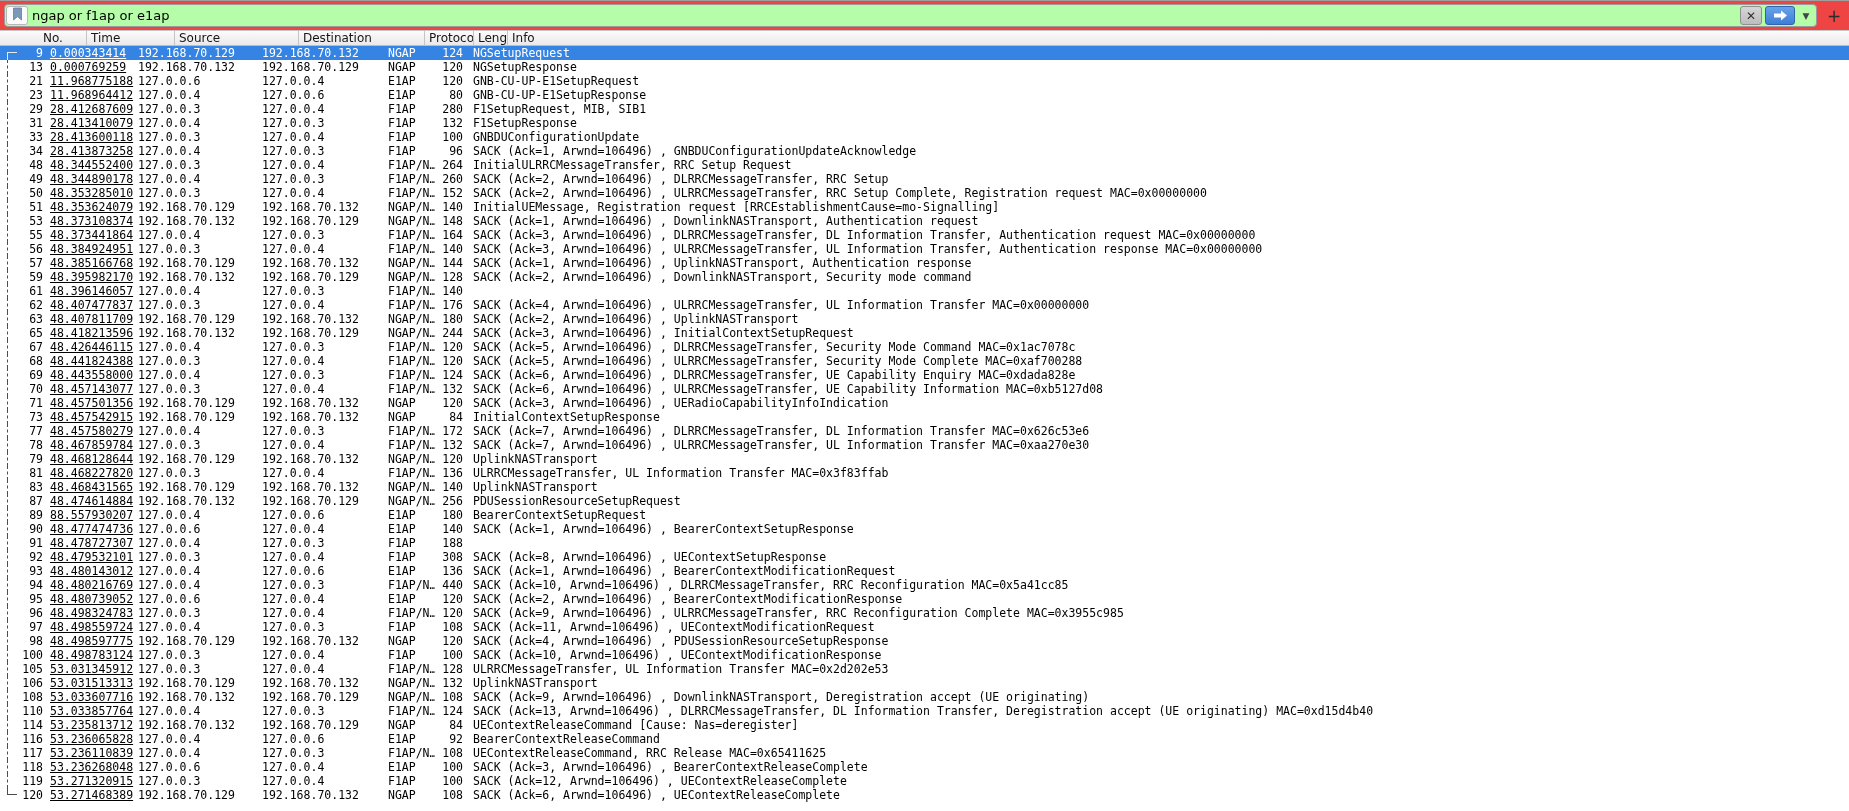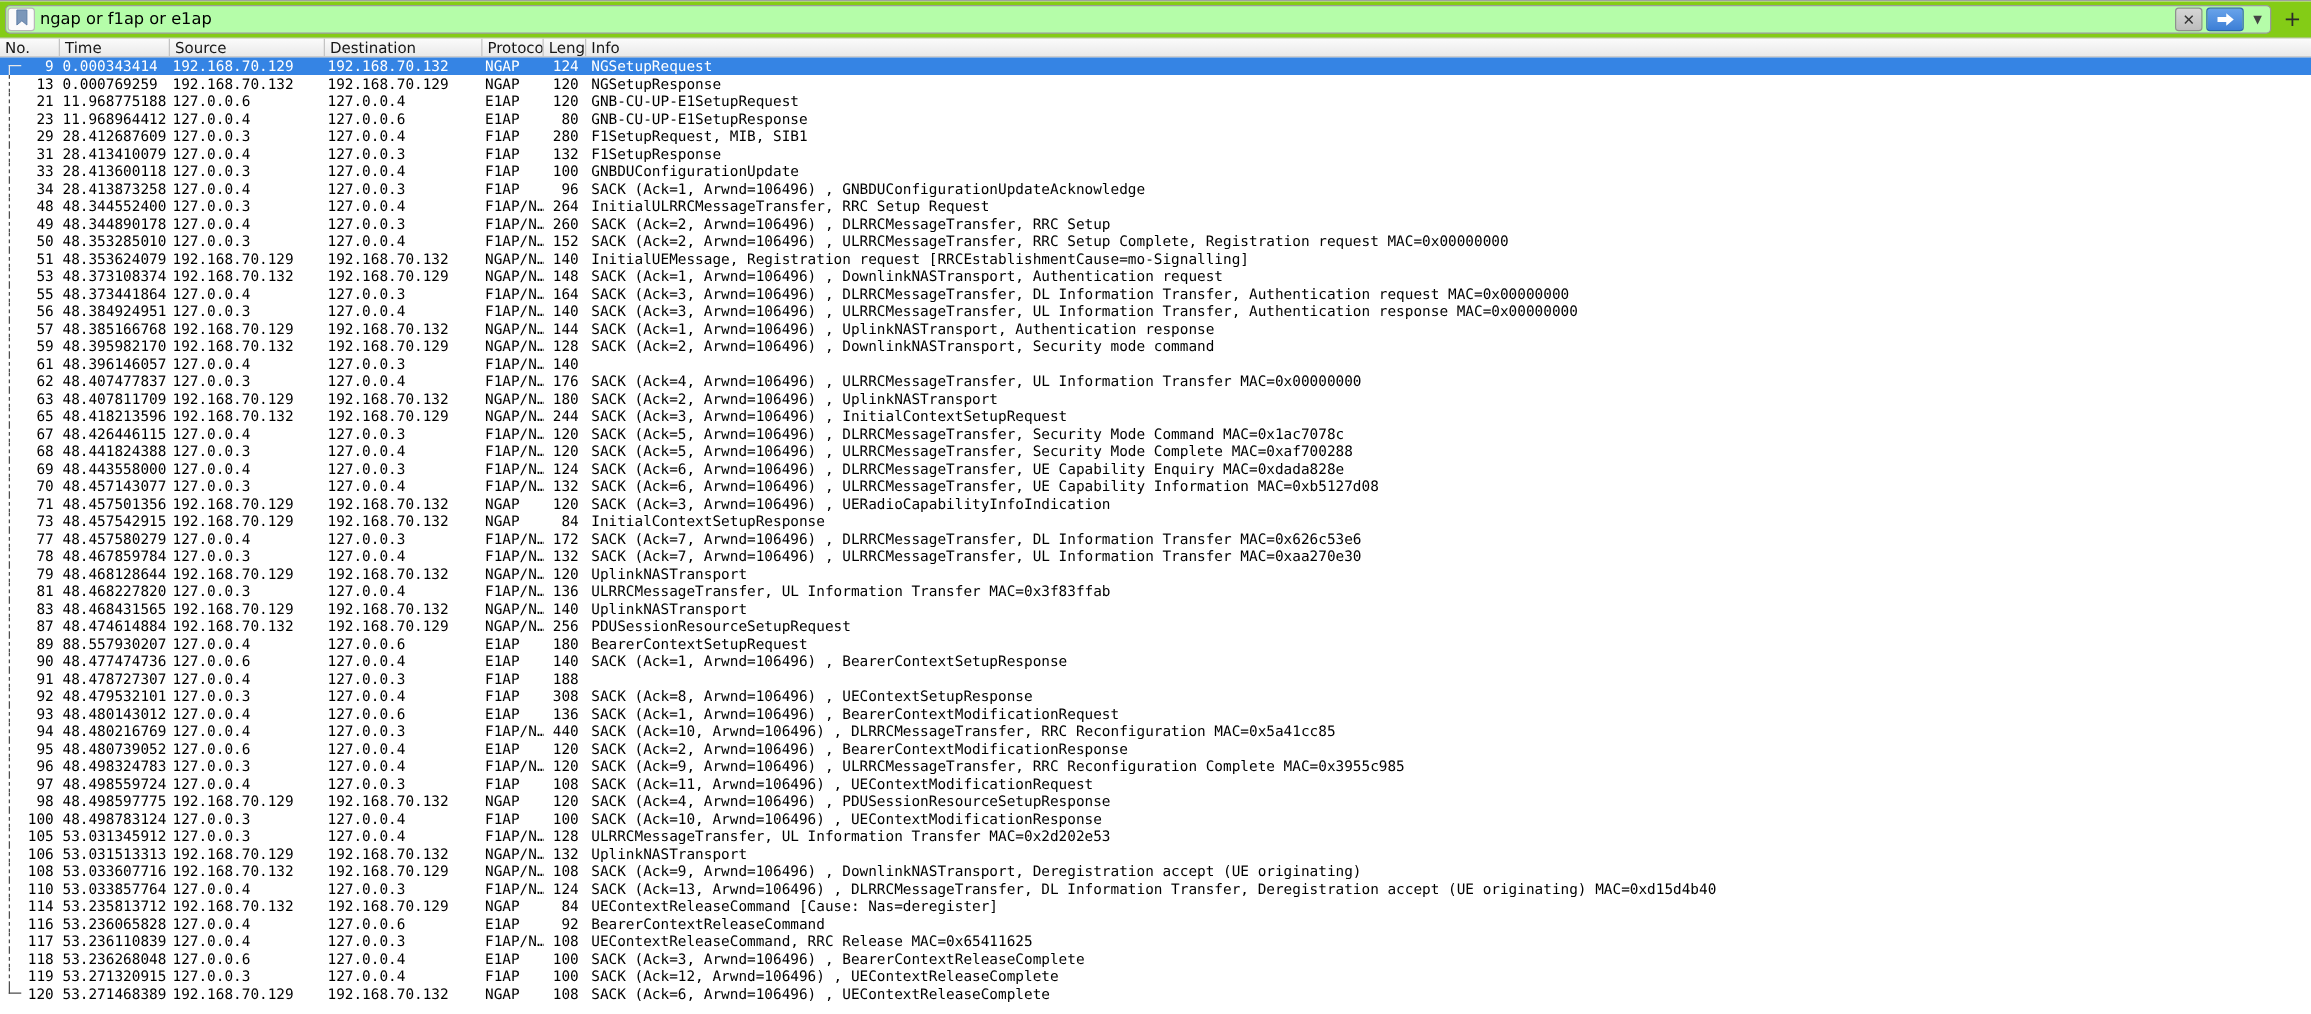--- a/index.html
+++ b/index.html
@@ -5,21 +5,21 @@
   * { margin:0; padding:0; box-sizing:border-box; }
   html,body { background:#ffffff; }
   .app {
     position:relative; width:1849px; height:811px;
     background:#ffffff; overflow:hidden;
     font-family:"DejaVu Sans", "Liberation Sans", sans-serif;
     border-top:1px solid #9f9f9f;
   }
   
   .toolbar {
-    height:30px; background:#84cc16; border-bottom:1px solid #c6c6c6;
+    height:30px; background:#ef4444; border-bottom:1px solid #c6c6c6;
     display:flex; align-items:center; padding:0 4px;
   }
   .filter-entry {
     flex:1; height:23px; display:flex; align-items:center;
     border:1px solid #9a9a9a; border-radius:4px;
     padding:1px 2px 1px 1px; overflow:hidden;
   }
   .bookmark-btn {
     width:22px; height:19px; background:#fbfbfb; border:1px solid #b8b8b8;
     border-radius:3px; display:flex; align-items:center; justify-content:center;
@@ -47,37 +47,38 @@
     width:22px; height:22px; margin-left:6px; flex:none;
     display:flex; align-items:center; justify-content:center;
     font-size:17px; color:#2b2b2b; cursor:pointer;
   }
   
   .packet-list { background:#fff; }
   .header-row {
     display:flex; height:15px;
     background:linear-gradient(#fbfbfb,#e9e9e9);
     border-bottom:1px solid #bdbdbd;
+    padding-left:39px;
   }
   .hcell {
     flex:none; font-size:12px; color:#161616; line-height:14px;
     padding-left:4px; border-right:1px solid #c4c4c4;
     overflow:hidden; white-space:nowrap; cursor:pointer;
   }
   .hcell.grow { flex:1; border-right:none; }
   .rows { }
   .prow {
     display:flex; height:14px; line-height:14px;
     font-family:"DejaVu Sans Mono", "Liberation Mono", monospace;
     font-size:11.5px; color:#000; background:#fff; white-space:nowrap;
   }
   .prow.selected { background:#3584e4; color:#ffffff; }
   .cell { flex:none; overflow:hidden; }
   .c-no    { width:48px; text-align:right; padding-right:5px; position:relative; }
-  .c-time  { width:88px; padding-left:2px; }
+  .c-time  { width:88px; padding-left:2px;text-decoration:underline; }
   .c-src   { width:124px; padding-left:2px; }
   .c-dst   { width:126px; padding-left:2px; }
   .c-proto { width:49px; padding-left:2px; }
   .c-len   { width:34px; text-align:right; padding-right:6px; }
   .c-info  { flex:1; padding-left:4px; }
   
   .tree { position:absolute; left:7px; pointer-events:none; }
   .tree-start { top:6px; bottom:0; width:10px; border-top:1px solid #e8e8e8; border-left:1px solid #e8e8e8; }
   .tree-mid   { top:0; bottom:0; width:1px; border-left:1px dashed #4d4d4d; }
   .tree-end   { top:0; height:7px; width:10px; border-left:1px solid #4d4d4d; border-bottom:1px solid #4d4d4d; }

